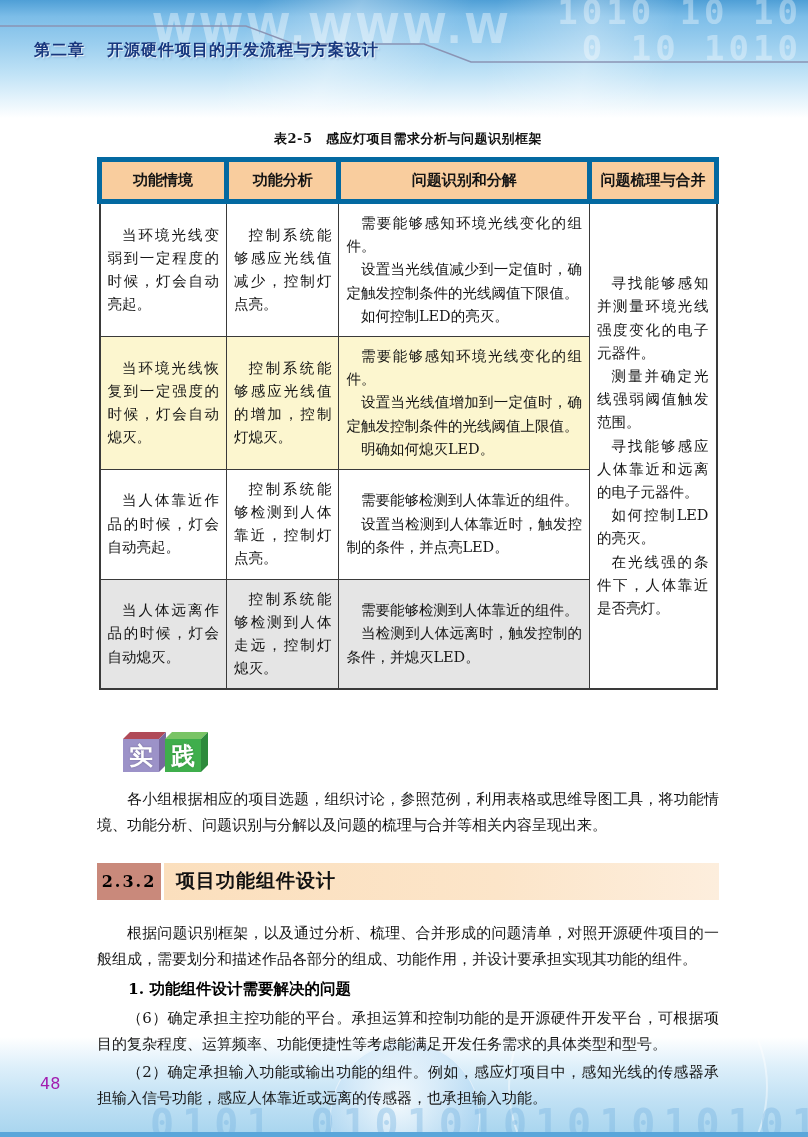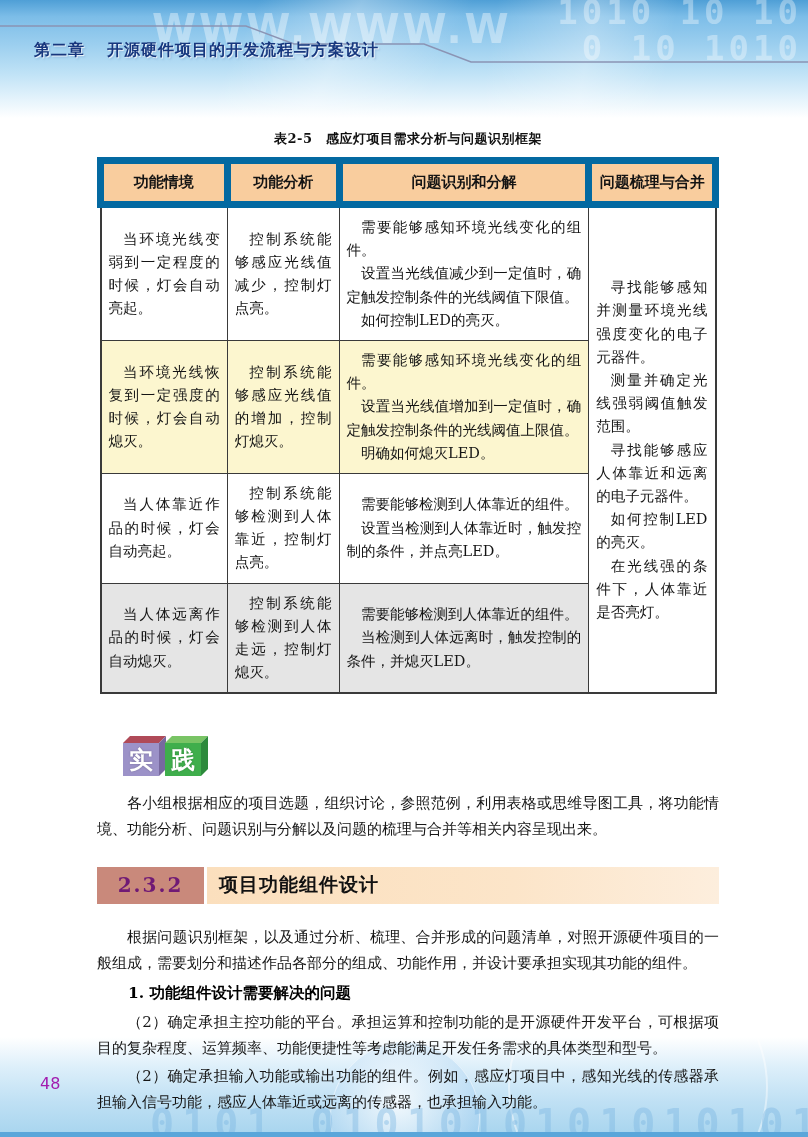--- a/index.html
+++ b/index.html
@@ -82,21 +82,21 @@
   .table-caption {
     text-align:center; font-weight:bold; font-size:13px; letter-spacing:0.5px;
     margin:0 0 9px 0; color:#111;
   }
 
   table.req-table {
     width:100%; border-collapse:collapse; table-layout:fixed;
     border:2px solid #3a3a3a; font-size:14.5px; color:#141414;
   }
   .req-table th {
-    border:7px solid #0369a1; padding:9px 2px; font-size:15px; font-weight:bold;
+    border:5px solid #0369a1; padding:9px 2px; font-size:15px; font-weight:bold;
     text-align:center;
   }
   .req-table td {
     border:1px solid #3a3a3a; padding:8px 7px; vertical-align:middle;
     line-height:1.6;
   }
   .req-table td p { margin:0; text-indent:1em; text-align:justify; }
   .cell-merged { background:#ffffff;margin-top:45px; }
 
   
@@ -117,23 +117,23 @@
   .cube-green  .cube-side  { background:#2d8a3c; }
 
   .practice-text, .body-para {
     margin:14px 0 0 0; font-size:15px; line-height:1.74;
     text-indent:2em; text-align:justify; color:#161616;
   }
 
   
   .section-heading { display:flex; align-items:stretch; height:37px; margin-top:24px; }
   .section-number {
-    width:107px; background:#c9897b; color:#701a75;
+    width:64px; background:#c9897b; color:#000000;
     display:flex; align-items:center; justify-content:center;
-    font-weight:bold; font-size:20px; letter-spacing:2px;
+    font-weight:bold; font-size:16px; letter-spacing:2px;
   }
   .section-bar {
     flex:1; margin-left:3px;
     background:linear-gradient(90deg,#fbdfbd 0%, #fce5c9 60%, #fdeedd 100%);
     display:flex; align-items:center; padding-left:12px;
     font-weight:bold; font-size:19px; letter-spacing:1px; color:#111;
   }
 
   .subheading {
     margin:4px 0 0 0; font-size:15.5px; font-weight:bold; line-height:1.74;
@@ -254,21 +254,21 @@
 
     <p class="practice-text">各小组根据相应的项目选题，组织讨论，参照范例，利用表格或思维导图工具，将功能情境、功能分析、问题识别与分解以及问题的梳理与合并等相关内容呈现出来。</p>
 
     <div class="section-heading">
       <div class="section-number">2.3.2</div>
       <div class="section-bar">项目功能组件设计</div>
     </div>
 
     <p class="body-para first-after-heading">根据问题识别框架，以及通过分析、梳理、合并形成的问题清单，对照开源硬件项目的一般组成，需要划分和描述作品各部分的组成、功能作用，并设计要承担实现其功能的组件。</p>
     <p class="subheading">1. 功能组件设计需要解决的问题</p>
-    <p class="body-para" style="margin-top:2px;">（2）确定承担主控功能的平台。承担运算和控制功能的是开源硬件开发平台，可根据项目的复杂程度、运算频率、功能便捷性等考虑能满足开发任务需求的具体类型和型号。</p>
+    <p class="body-para" style="margin-top:2px;">（6）确定承担主控功能的平台。承担运算和控制功能的是开源硬件开发平台，可根据项目的复杂程度、运算频率、功能便捷性等考虑能满足开发任务需求的具体类型和型号。</p>
     <p class="body-para" style="margin-top:2px;">（2）确定承担输入功能或输出功能的组件。例如，感应灯项目中，感知光线的传感器承担输入信号功能，感应人体靠近或远离的传感器，也承担输入功能。</p>
 
   </div>
 
   <div class="bottom-band">
     <div class="globe-decor"></div>
     <div class="arc-decor"></div>
     <div class="binary-bottom">0101 0101010101010101 0001</div>
   </div>
 

